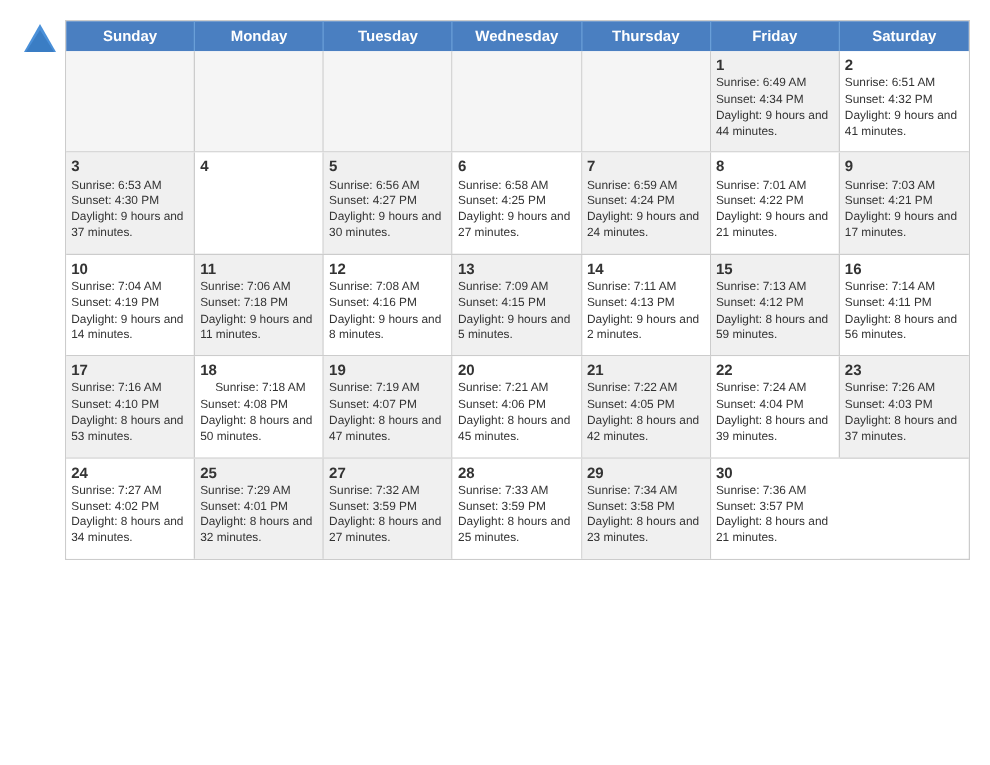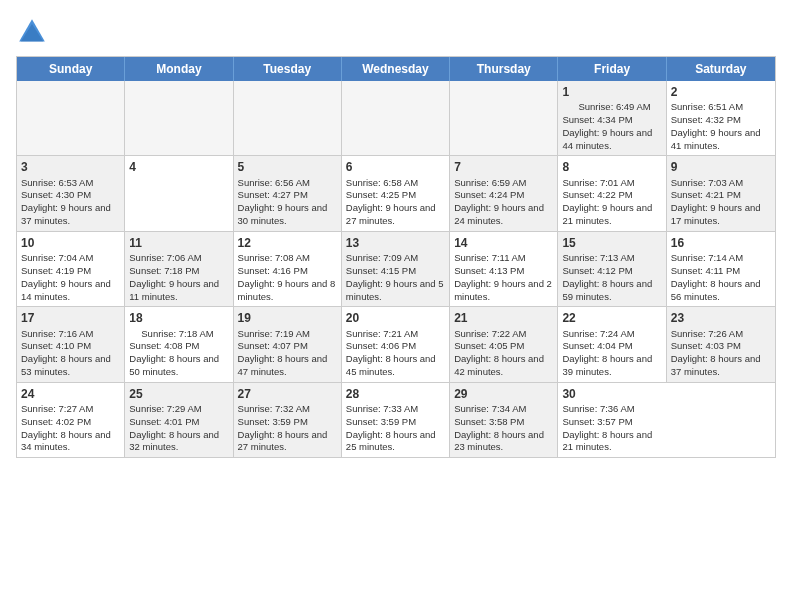--- a/index.html
+++ b/index.html
@@ -8,21 +8,21 @@
       background: #fff;
       width: 792px;
       height: 612px;
       overflow: hidden;
     }
     .page {
       width: 792px;
       height: 456px;
       padding: 16px 16px 8px 16px;
       display: flex;
-      flex-direction: column;
+      flex-direction: row;
     }
     .header {
       display: flex;
       align-items: flex-start;
       justify-content: space-between;
       margin-bottom: 8px;
     }
     .logo {
       display: flex;
       align-items: center;
@@ -142,21 +142,21 @@
         <div class="cal-header-cell">Friday</div>
         <div class="cal-header-cell">Saturday</div>
       </div>
     <div class="cal-body">
     <div class="cal-row">
           <div class="cal-cell empty"></div>
           <div class="cal-cell empty"></div>
           <div class="cal-cell empty"></div>
           <div class="cal-cell empty"></div>
           <div class="cal-cell empty"></div>
-          <div class="cal-cell shaded"><span class="day-num">1</span><span style="white-space: pre-line; margin-left: 16px;">Sunrise: 6:49 AM
+          <div class="cal-cell shaded"><span class="day-num">1</span><span style="white-space: pre-line;">Sunrise: 6:49 AM
 Sunset: 4:34 PM
 Daylight: 9 hours and 44 minutes.</span></div>
           <div class="cal-cell"><span class="day-num">2</span><span style="white-space: pre-line;">Sunrise: 6:51 AM
 Sunset: 4:32 PM
 Daylight: 9 hours and 41 minutes.</span></div>
         </div>
         <div class="cal-row">
           <div class="cal-cell shaded"><span class="day-num">3</span><span style="white-space: pre-line;">Sunrise: 6:53 AM
 Sunset: 4:30 PM
 Daylight: 9 hours and 37 minutes.</span></div>

